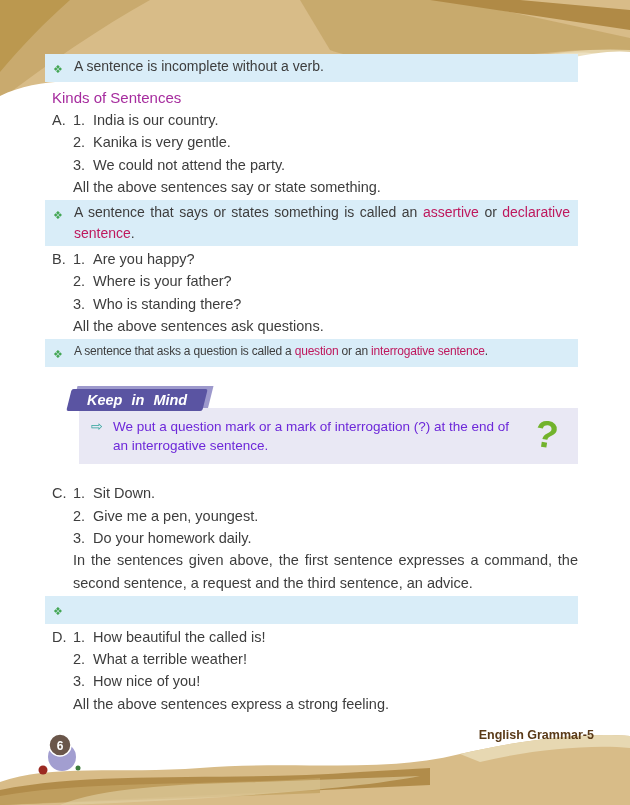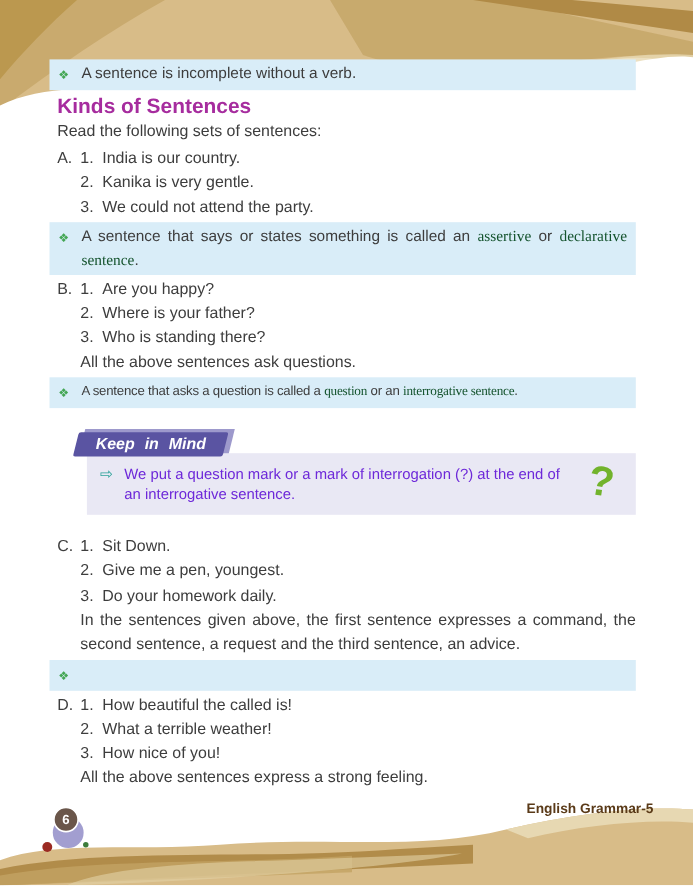--- a/index.html
+++ b/index.html
@@ -12,23 +12,23 @@
   .deco.bottom { bottom:0; }
 
   .content { position:absolute; left:45px; top:52px; width:533px; z-index:3;
              color:#3d3d3d; font-size:14.5px; line-height:22px; }
 
   
   .nbox { background:#d9edf8; display:flex; padding:2px 8px; margin:2px 0; }
   .nbox .bullet { flex:0 0 21px; color:#43a654; font-size:11px; padding-top:2px; }
   .nbox .ntext { flex:1; text-align:justify; font-size:14px; line-height:21px; }
   .nbox.single .ntext { white-space:nowrap; text-align:left; font-size:12px; letter-spacing:-0.2px; }
-  .kw { color:#14532d;font-family:Liberation Serif, serif; }
-
-  h2 { color:#a62c9e; font-size:19px; line-height:22px; font-weight:bold; padding-left:7px; margin-top:5px; }
+  .kw { color:#be185d; }
+
+  h2 { color:#a62c9e; font-size:15px; line-height:22px; font-weight:normal; padding-left:7px; margin-top:5px; }
   .intro { padding-left:7px; margin-bottom:2px; }
 
   .set .row { display:flex; line-height:22.3px; }
   .set .lab { flex:0 0 28px; padding-left:7px; }
   .set .num { flex:0 0 20px; }
   .set .txt { flex:1; }
   .set .concl { text-align:justify; }
 
   
   .kim { margin-top:22px; margin-bottom:18px;margin-left:34px; }
@@ -73,37 +73,40 @@
   </svg>
 
   <div class="content">
 
     <div class="nbox">
       <span class="bullet">❖</span>
       <span class="ntext">A sentence is incomplete without a verb.</span>
     </div>
 
     <h2>Kinds of Sentences</h2>
-    <p class="intro">Read the following sets of sentences:</p>
 
     <div class="set">
       <div class="row">
         <span class="lab">A.</span>
         <span class="num">1.</span>
         <span class="txt">India is our country.</span>
       </div>
       <div class="row">
         <span class="lab"></span>
         <span class="num">2.</span>
         <span class="txt">Kanika is very gentle.</span>
       </div>
       <div class="row">
         <span class="lab"></span>
         <span class="num">3.</span>
         <span class="txt">We could not attend the party.</span>
+      </div>
+      <div class="row">
+        <span class="lab"></span>
+        <span class="txt">All the above sentences say or state something.</span>
       </div>
     </div>
 
     <div class="nbox">
       <span class="bullet">❖</span>
       <span class="ntext"><span>A sentence that says or states something is called an </span><span class="kw">assertive</span><span> or </span><span class="kw">declarative sentence</span><span>.</span></span>
     </div>
 
     <div class="set">
       <div class="row">

